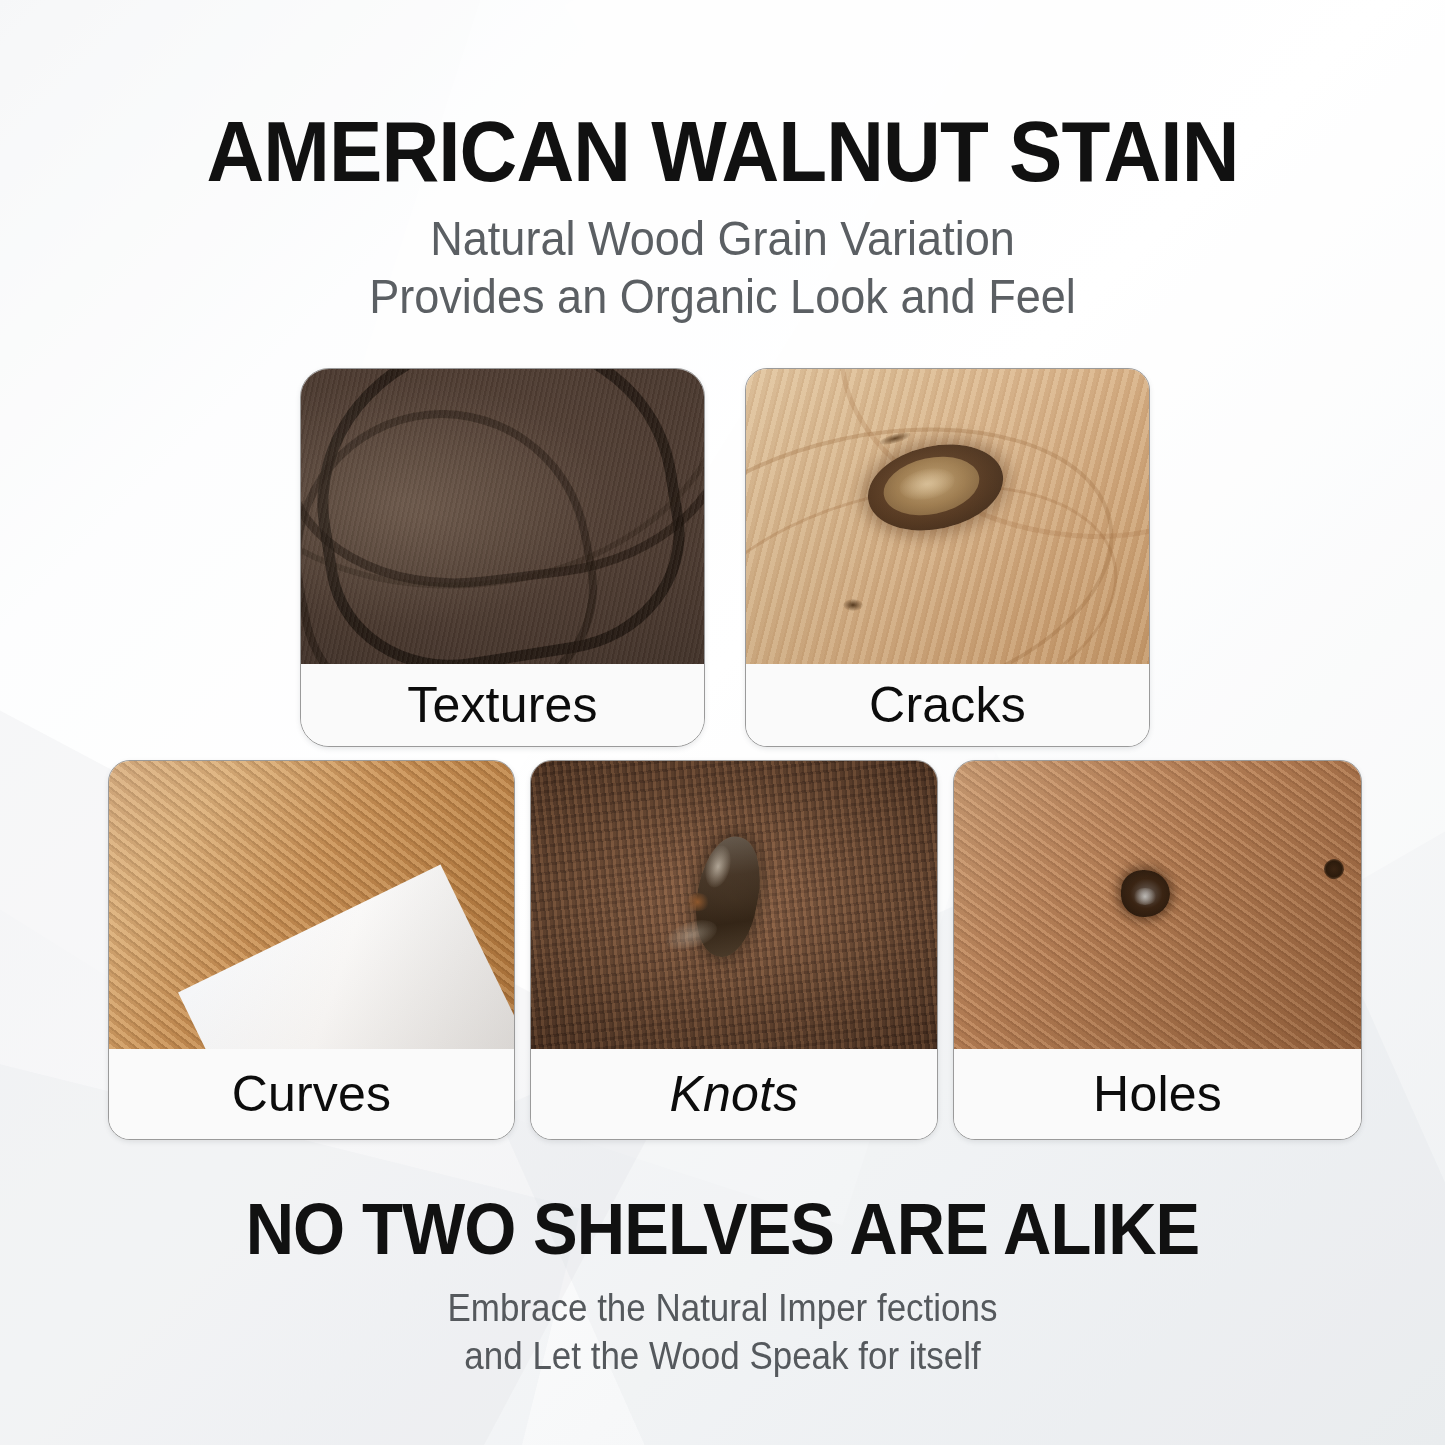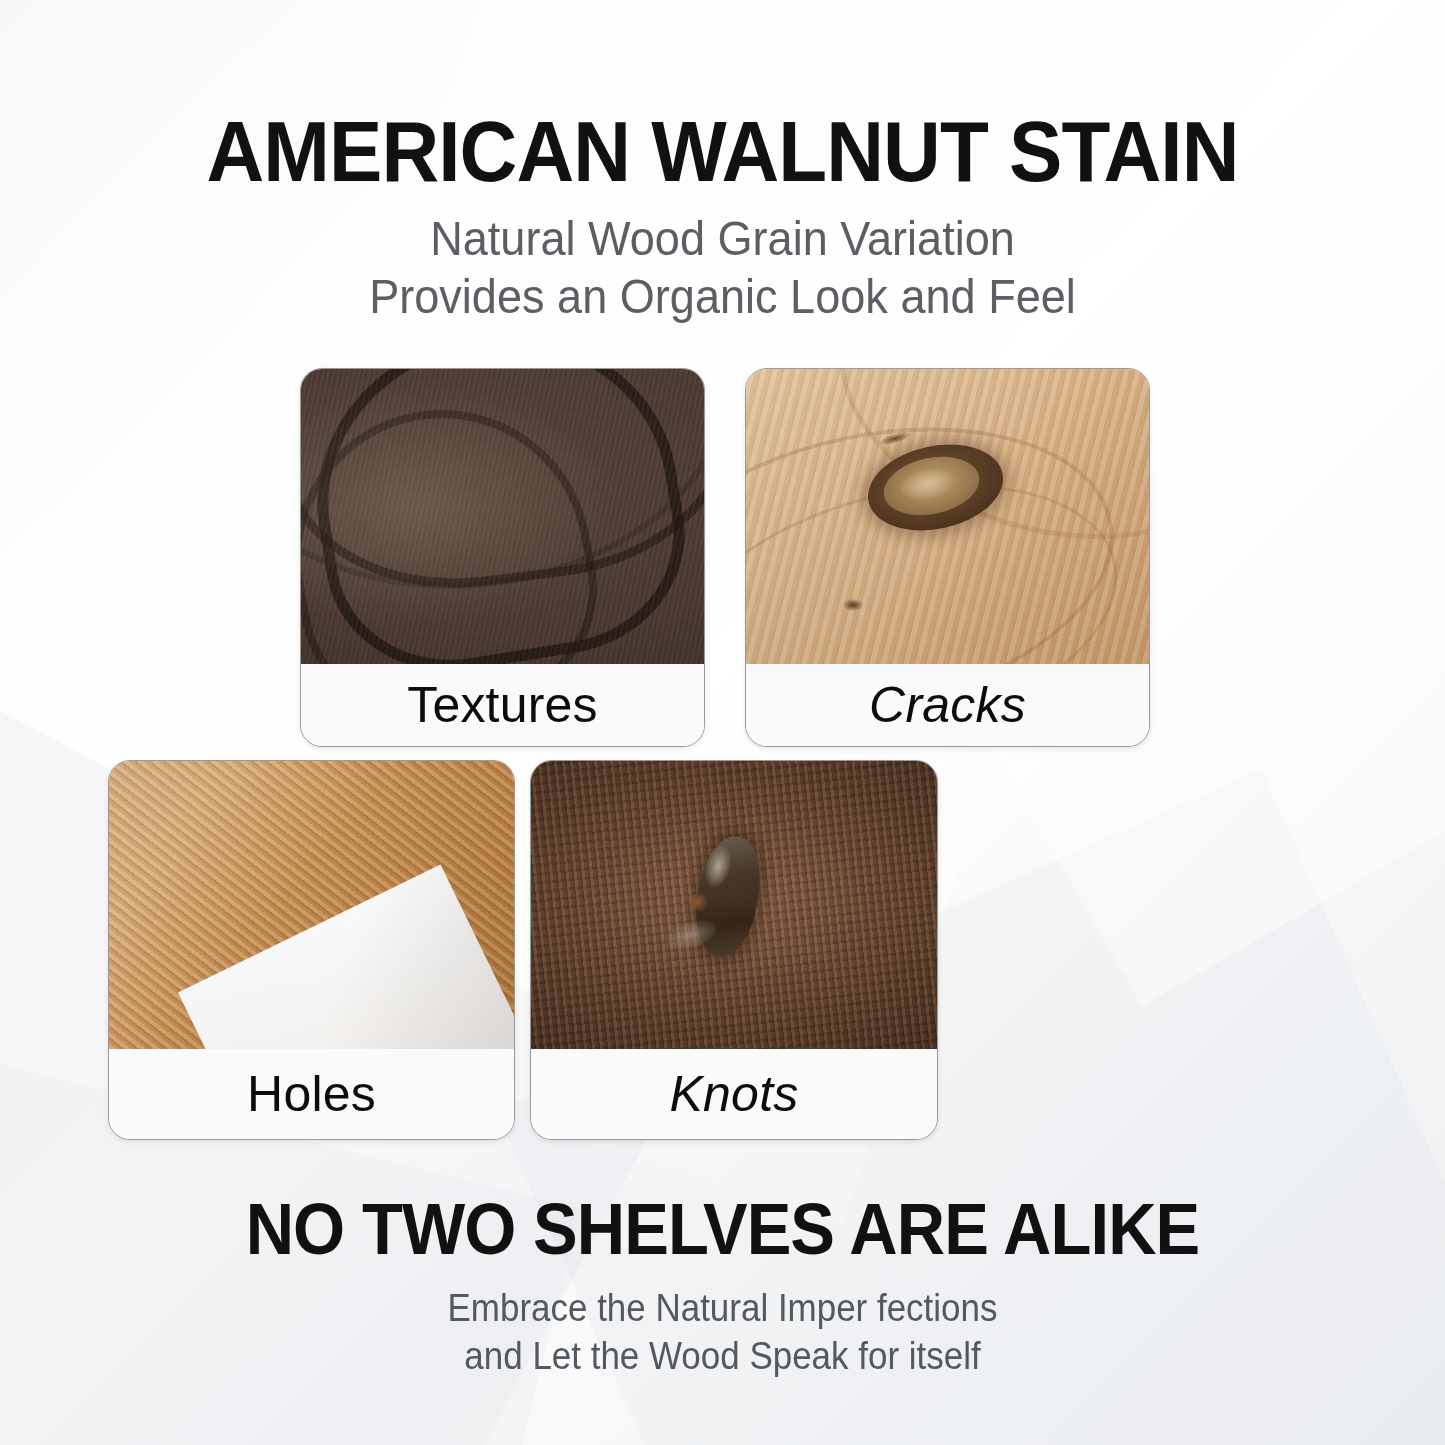--- a/index.html
+++ b/index.html
@@ -131,21 +131,21 @@
 
 <div id="stage">
 
   <div class="title" id="title-top">AMERICAN WALNUT STAIN</div>
 
   <div class="subtitle" id="sub-top">
     <span class="line">Natural Wood Grain Variation</span>
     <span class="line">Provides an Organic Look and Feel</span>
   </div>
 
-  <div class="card" style="left:300px;top:368px;width:403px;height:377px;">
+  <div class="card" style="left:300px;top:368px;width:403px;height:377px;border-radius:29px;">
     <div class="photo" style="height:295px;">
       <div class="wood w-textures">
 
         <div class="arc" style="left:-6%;top:-42%;width:108%;height:108%;border:9px solid rgba(38,26,18,.62);
                     border-radius:58% 58% 48% 48%;transform:rotate(-7deg);"></div>
         <div class="arc" style="left:4%;top:-12%;width:84%;height:104%;border:11px solid rgba(30,20,13,.70);
                     border-radius:62% 62% 44% 44%;transform:rotate(-9deg);"></div>
         <div class="arc" style="left:-2%;top:14%;width:70%;height:96%;border:8px solid rgba(42,29,20,.55);
                     border-radius:60% 60% 46% 46%;transform:rotate(-11deg);"></div>
         <div class="arc" style="left:-26%;top:-60%;width:130%;height:130%;border:6px solid rgba(48,33,23,.35);
@@ -153,21 +153,21 @@
         <div class="grain"></div>
         <div class="wood" style="background:radial-gradient(ellipse 85% 70% at 25% 45%, rgba(255,235,210,.10) 0%, rgba(0,0,0,0) 60%),
                                linear-gradient(200deg, rgba(0,0,0,.08) 0%, rgba(0,0,0,.22) 100%);"></div>
       </div>
     </div>
     <div class="label" style="height:82px;">
       <span>Textures</span>
     </div>
   </div>
 
-  <div class="card" style="left:745px;top:368px;width:403px;height:377px;font-style:italic;">
+  <div class="card" style="left:745px;top:368px;width:403px;height:377px;">
     <div class="photo" style="height:295px;">
       <div class="wood w-cracks">
         <div class="grain"></div>
 
         <div class="arc" style="left:-30%;top:22%;width:120%;height:90%;border:4px solid rgba(150,98,52,.30);
                     border-radius:50%;transform:rotate(-12deg);"></div>
         <div class="arc" style="left:-18%;top:42%;width:110%;height:80%;border:3px solid rgba(150,98,52,.26);
                     border-radius:50%;transform:rotate(-14deg);"></div>
         <div class="arc" style="left:22%;top:-40%;width:104%;height:92%;border:5px solid rgba(158,104,58,.24);
                     border-radius:50%;transform:rotate(16deg);"></div>
@@ -193,21 +193,21 @@
 
   <div class="card" style="left:108px;top:760px;width:405px;height:378px;">
     <div class="photo" style="height:288px;">
       <div class="wood w-curves">
         <div class="grain"></div>
         <div class="white-corner"></div>
         <div class="wood" style="background:linear-gradient(135deg, rgba(255,238,210,.16) 0%, rgba(0,0,0,0) 45%, rgba(90,55,22,.14) 100%);"></div>
       </div>
     </div>
     <div class="label" style="height:90px;">
-      <span>Holes</span>
+      <span>Curves</span>
     </div>
   </div>
 
   <div class="card" style="left:530px;top:760px;width:406px;height:378px;">
     <div class="photo" style="height:288px;">
       <div class="wood w-knots">
         <div class="grain"></div>
 
         <div class="knot-shape" style="left:41%;top:26%;width:15%;height:42%;border-radius:48% 52% 44% 56%;
                     transform:rotate(12deg);
@@ -220,20 +220,39 @@
         <div class="knot-shape" style="left:38%;top:46%;width:6%;height:6%;border-radius:50%;
                     background:radial-gradient(circle,#8a4f22 0%,rgba(138,79,34,0) 72%);"></div>
         <div class="wood" style="background:radial-gradient(ellipse 75% 65% at 50% 48%, rgba(255,225,190,.09) 0%, rgba(0,0,0,.26) 100%);"></div>
       </div>
     </div>
     <div class="label" style="height:90px;font-style:italic;">
       <span>Knots</span>
     </div>
   </div>
 
+  <div class="card" style="left:953px;top:760px;width:407px;height:378px;">
+    <div class="photo" style="height:288px;">
+      <div class="wood w-holes">
+        <div class="grain"></div>
+
+        <div class="knot-shape" style="left:41%;top:38%;width:12%;height:16%;border-radius:46% 54% 52% 48%;
+                    background:radial-gradient(ellipse at 52% 50%, #6a5f58 0%, #3a2413 45%, #22150a 100%);
+                    box-shadow:0 0 10px 4px rgba(60,35,16,.55);"></div>
+        <div class="knot-shape" style="left:44%;top:44%;width:6%;height:6%;border-radius:50%;
+                    background:radial-gradient(circle,rgba(198,196,192,.9) 0%,rgba(198,196,192,0) 75%);"></div>
+        <div class="knot-shape" style="left:91%;top:34%;width:5%;height:7%;border-radius:50%;transform:rotate(-20deg);
+                    background:radial-gradient(ellipse,#3a2413 0%,#2a1a0c 55%,rgba(42,26,12,0) 95%);"></div>
+        <div class="wood" style="background:linear-gradient(140deg, rgba(255,232,200,.15) 0%, rgba(0,0,0,0) 45%, rgba(70,40,16,.18) 100%);"></div>
+      </div>
+    </div>
+    <div class="label" style="height:90px;">
+      <span>Holes</span>
+    </div>
+  </div>
 
   <div class="title" id="title-bottom">NO TWO SHELVES ARE ALIKE</div>
 
   <div class="subtitle" id="sub-bottom">
     <span class="line">Embrace the Natural Imper fections</span>
     <span class="line">and Let the Wood Speak for itself</span>
   </div>
 
 </div>
 

